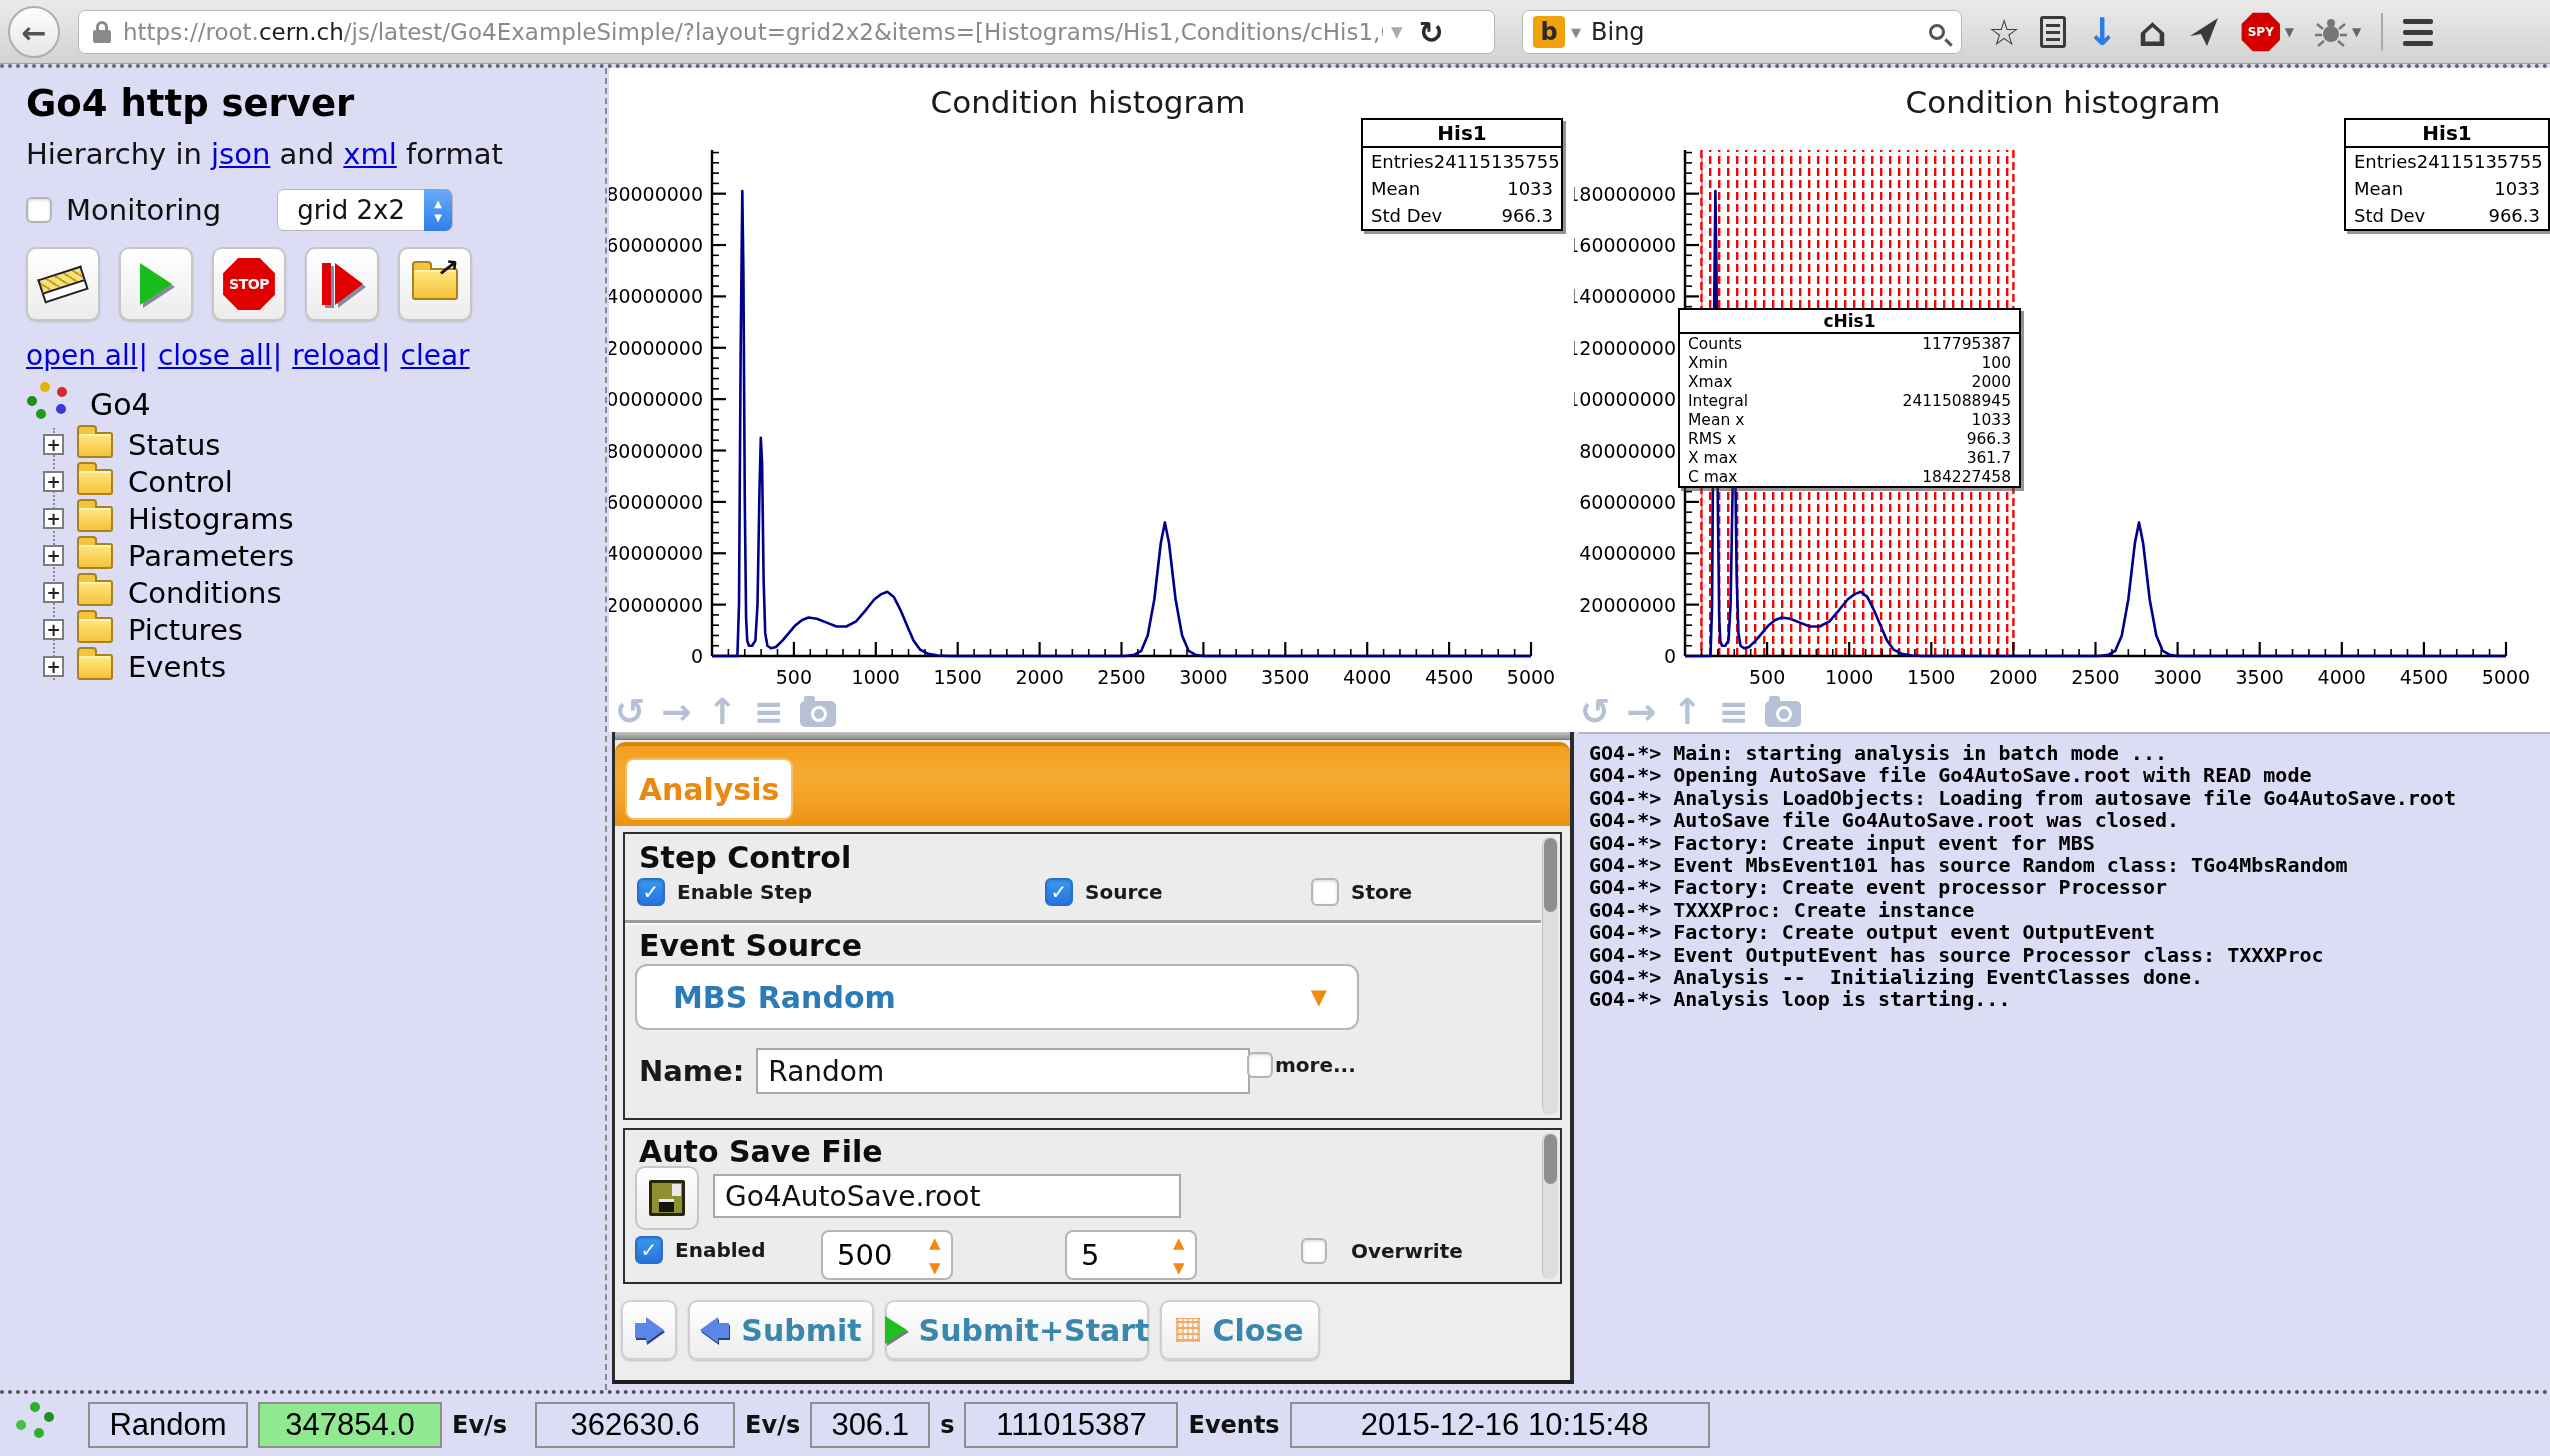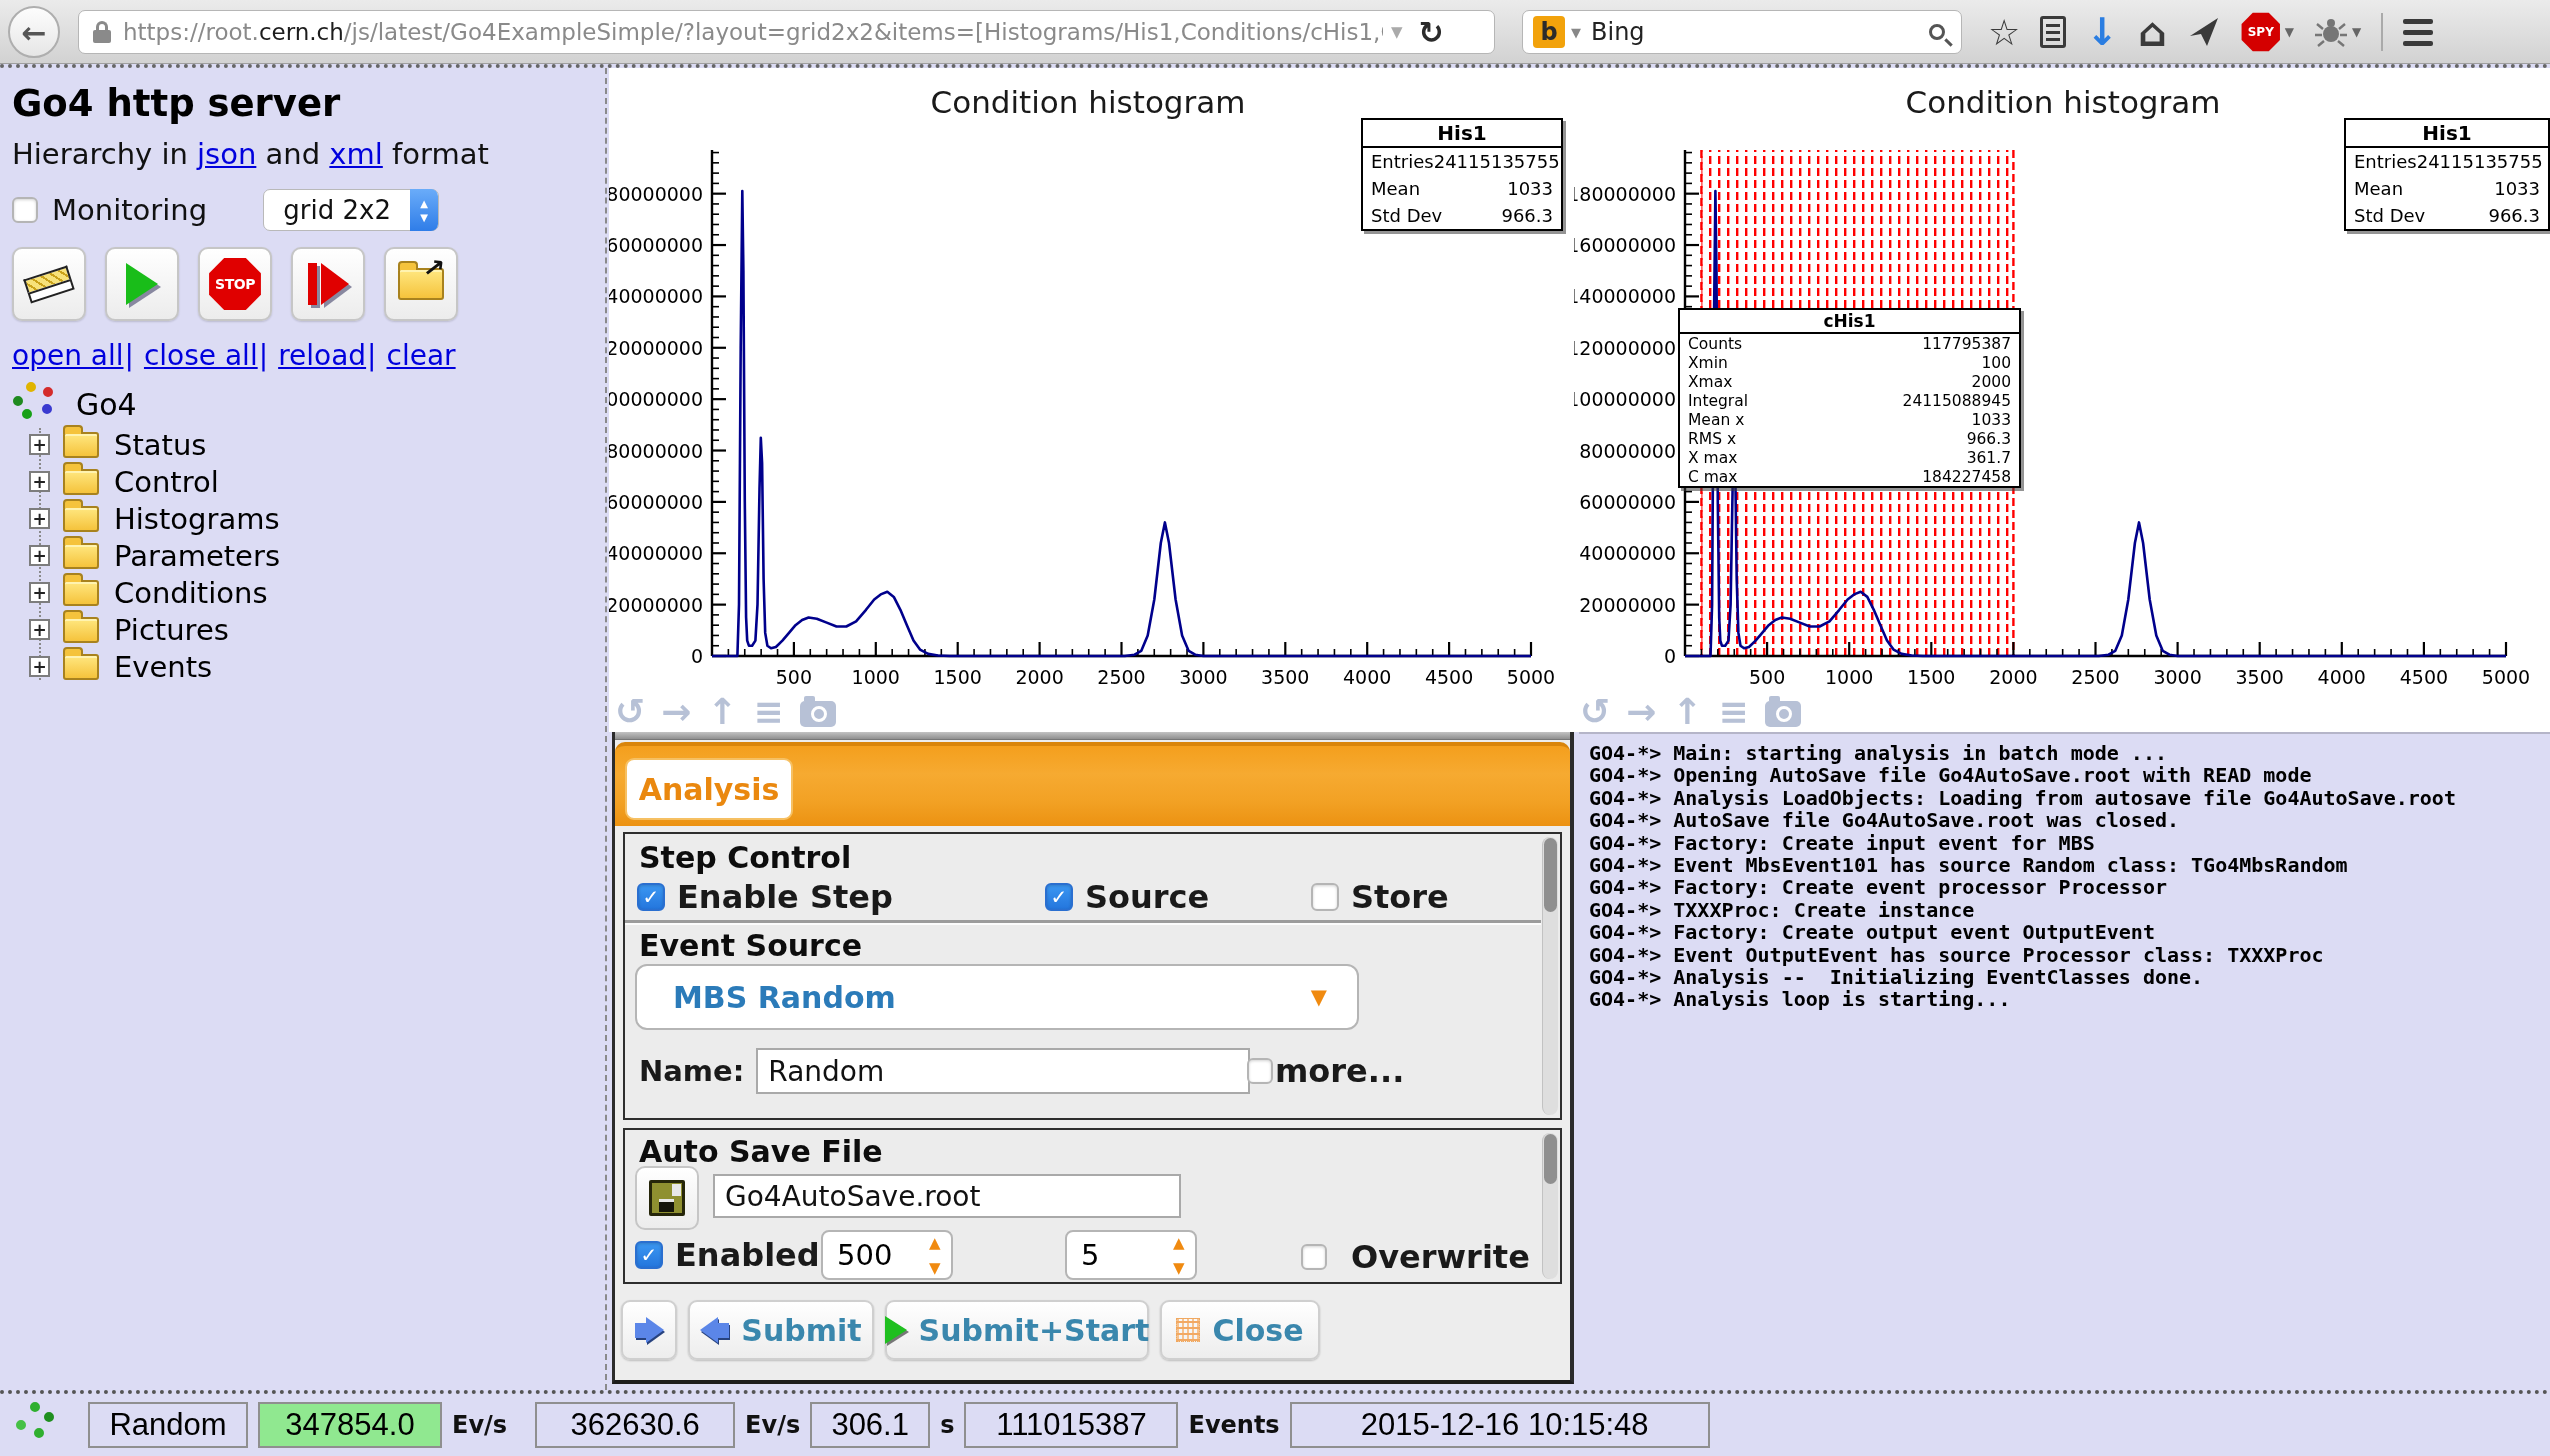--- a/index.html
+++ b/index.html
@@ -43,21 +43,21 @@
   .mini-dd { font-size:12px; color:#666; margin-left:4px; }
   .vsep { width:2px; height:38px; background:#aaa; }
   .burger { display:flex; flex-direction:column; gap:6px; }
   .burger i { display:block; width:30px; height:5px; background:#3a3a3a; border-radius:2px; }
 
   
   .page { position:absolute; top:64px; left:0; width:2550px; height:1326px; border-top:4px dotted #666; }
 
   
   .sidebar { position:absolute; left:0; top:0; width:607px; height:100%; background:var(--panel-bg,#dcdcf4);
-    border-right:2px dashed #8a8a8a; padding-left:12px; }
+    border-right:2px dashed #8a8a8a; padding-left:26px; }
   .sb-title { margin-top:14px; font-size:37px; font-weight:bold; color:#000; }
   .version-line { margin-top:14px; font-size:26px; }
   .version-line a { color:var(--link-blue,#0000dd); }
   .version-value { color:#0f7a0f; font-weight:bold; }
   .hier-line { margin-top:12px; font-size:29px; color:#111; }
   .hier-line a { color:var(--link-blue,#0000dd); }
   .monitor-row { margin-top:18px; display:flex; align-items:center; }
   .cb { width:28px; height:28px; border-radius:6px; background:#fff; border:2px solid #b5b5b5;
     box-shadow:inset 0 1px 3px rgba(0,0,0,.18); display:flex; align-items:center; justify-content:center;
     font-size:20px; font-weight:bold; color:#fff; flex:0 0 auto; }
@@ -137,21 +137,21 @@
   .tab-header { position:relative; height:84px; border-radius:10px 10px 0 0; margin-top:2px;
     background:linear-gradient(var(--accent-orange,#f49f1d),#f6aa31 35%,#f2a124 70%,#ec9212); border-top:4px solid #d9850b; }
   .tab { position:absolute; left:10px; top:12px; width:168px; height:62px; background:#fff; border-radius:9px;
     border:2px solid #f6c063; display:flex; align-items:center; justify-content:center;
     font-size:30px; font-weight:bold; color:#ea880f; }
   .agroup { position:relative; margin:6px 8px 0 8px; background:#ececec; border:2px solid #2e2e2e; }
   #group-step { height:288px; }
   #group-autosave { height:156px; margin-top:8px; }
   .g-head { position:absolute; left:14px; font-size:30px; font-weight:bold; color:#0d0d0d; }
   .cbrow { position:absolute; display:flex; align-items:center; gap:12px; }
-  .cb-label { font-size:32px; font-weight:bold; color:#1a1a1a; }
+  .cb-label { font-size:20px; font-weight:bold; color:#1a1a1a; }
   .g-divider { position:absolute; left:0; right:19px; top:86px; height:3px; background:#9c9c9c; box-shadow:0 2px 0 #fcfcfc; }
   .dropdown { position:absolute; left:10px; top:130px; width:724px; height:66px; background:#fff; border:2px solid #b5b5b5;
     border-radius:12px; display:flex; align-items:center; }
   .dropdown-value { font-size:30px; font-weight:bold; color:#2b7bb9; margin-left:36px; flex:1; }
   .dropdown-caret { color:#f08a10; font-size:21px; margin-right:30px; }
   .field-label { font-size:29px; color:#1a1a1a; font-weight:bold; }
   .text-input { background:#fff; border:2px solid #a9a9a9; font-size:28px; padding:0 10px;
     font-family:"DejaVu Sans", sans-serif; color:#111; }
   .vscroll { position:absolute; right:2px; top:3px; bottom:3px; width:16px; background:#dedede; border-left:1px solid #c2c2c2; border-radius:8px; }
   .vscroll .thumb { position:absolute; left:1px; right:1px; top:1px; background:#8f8f8f; border-radius:8px; }

